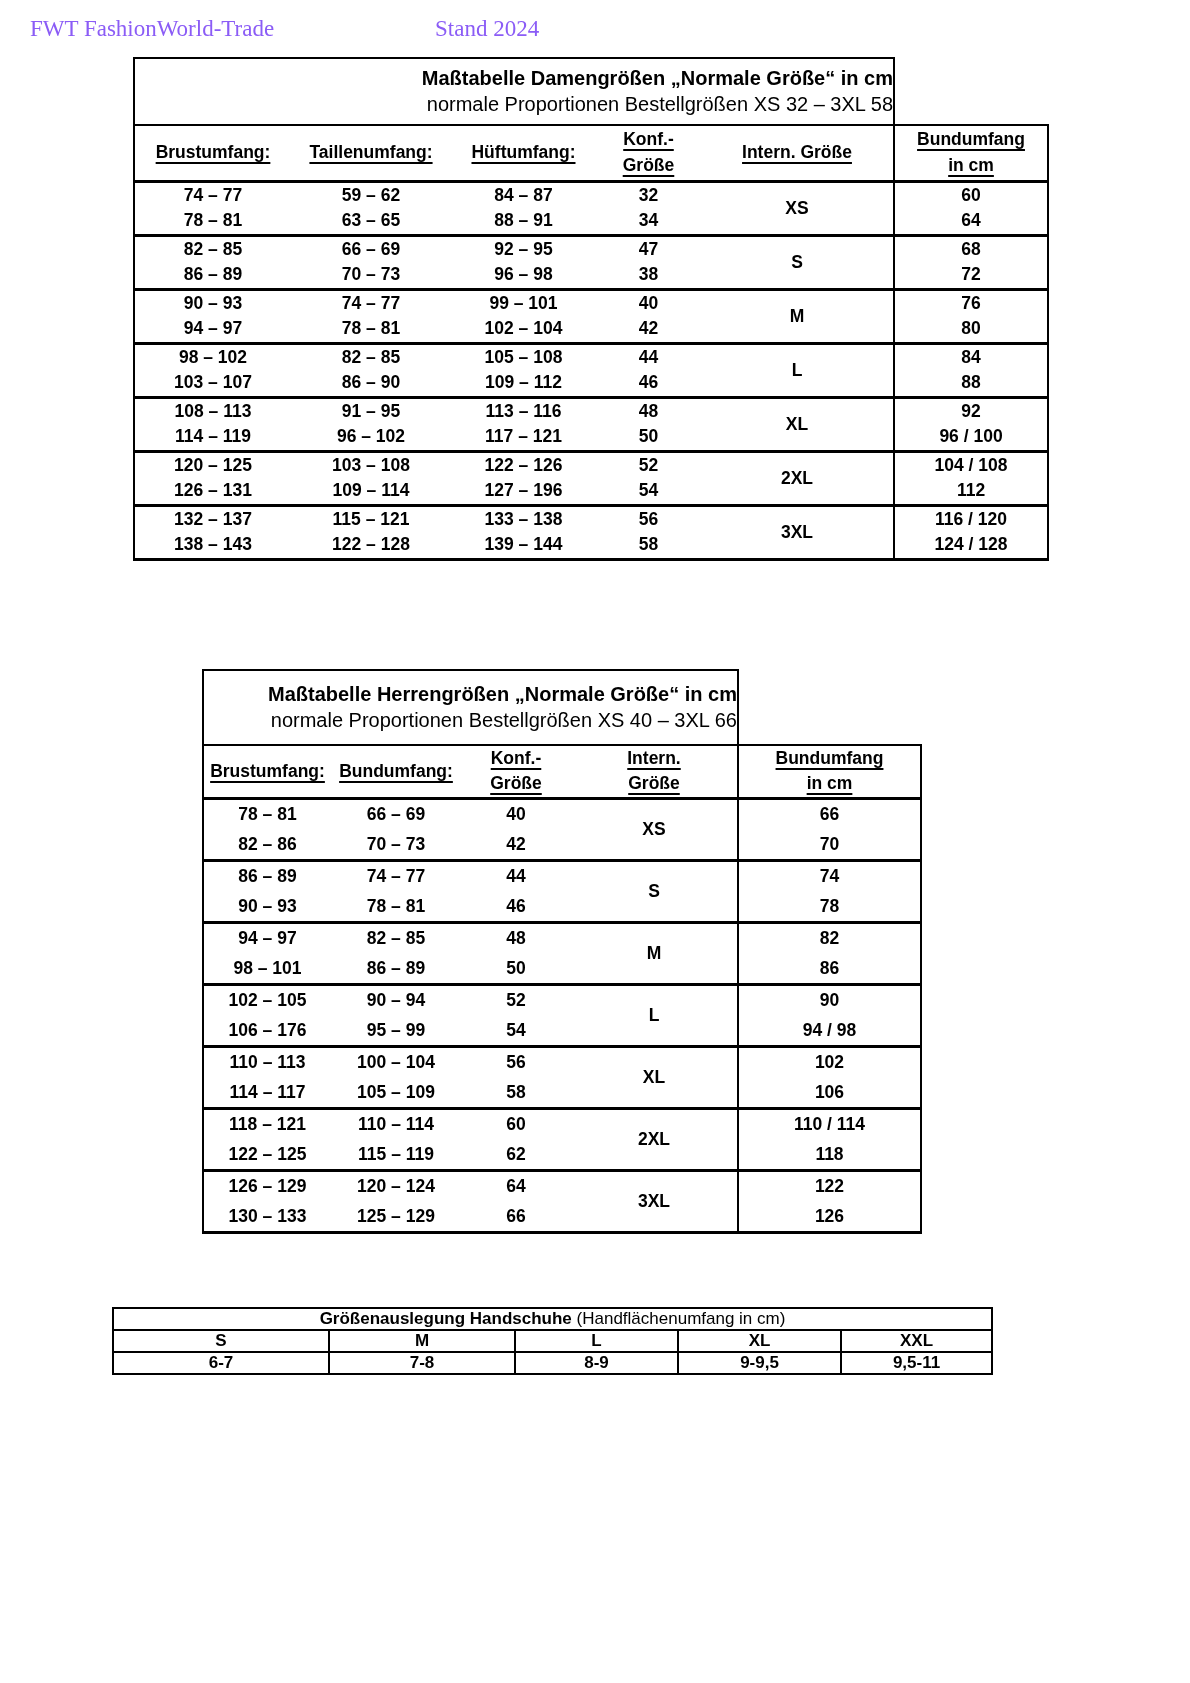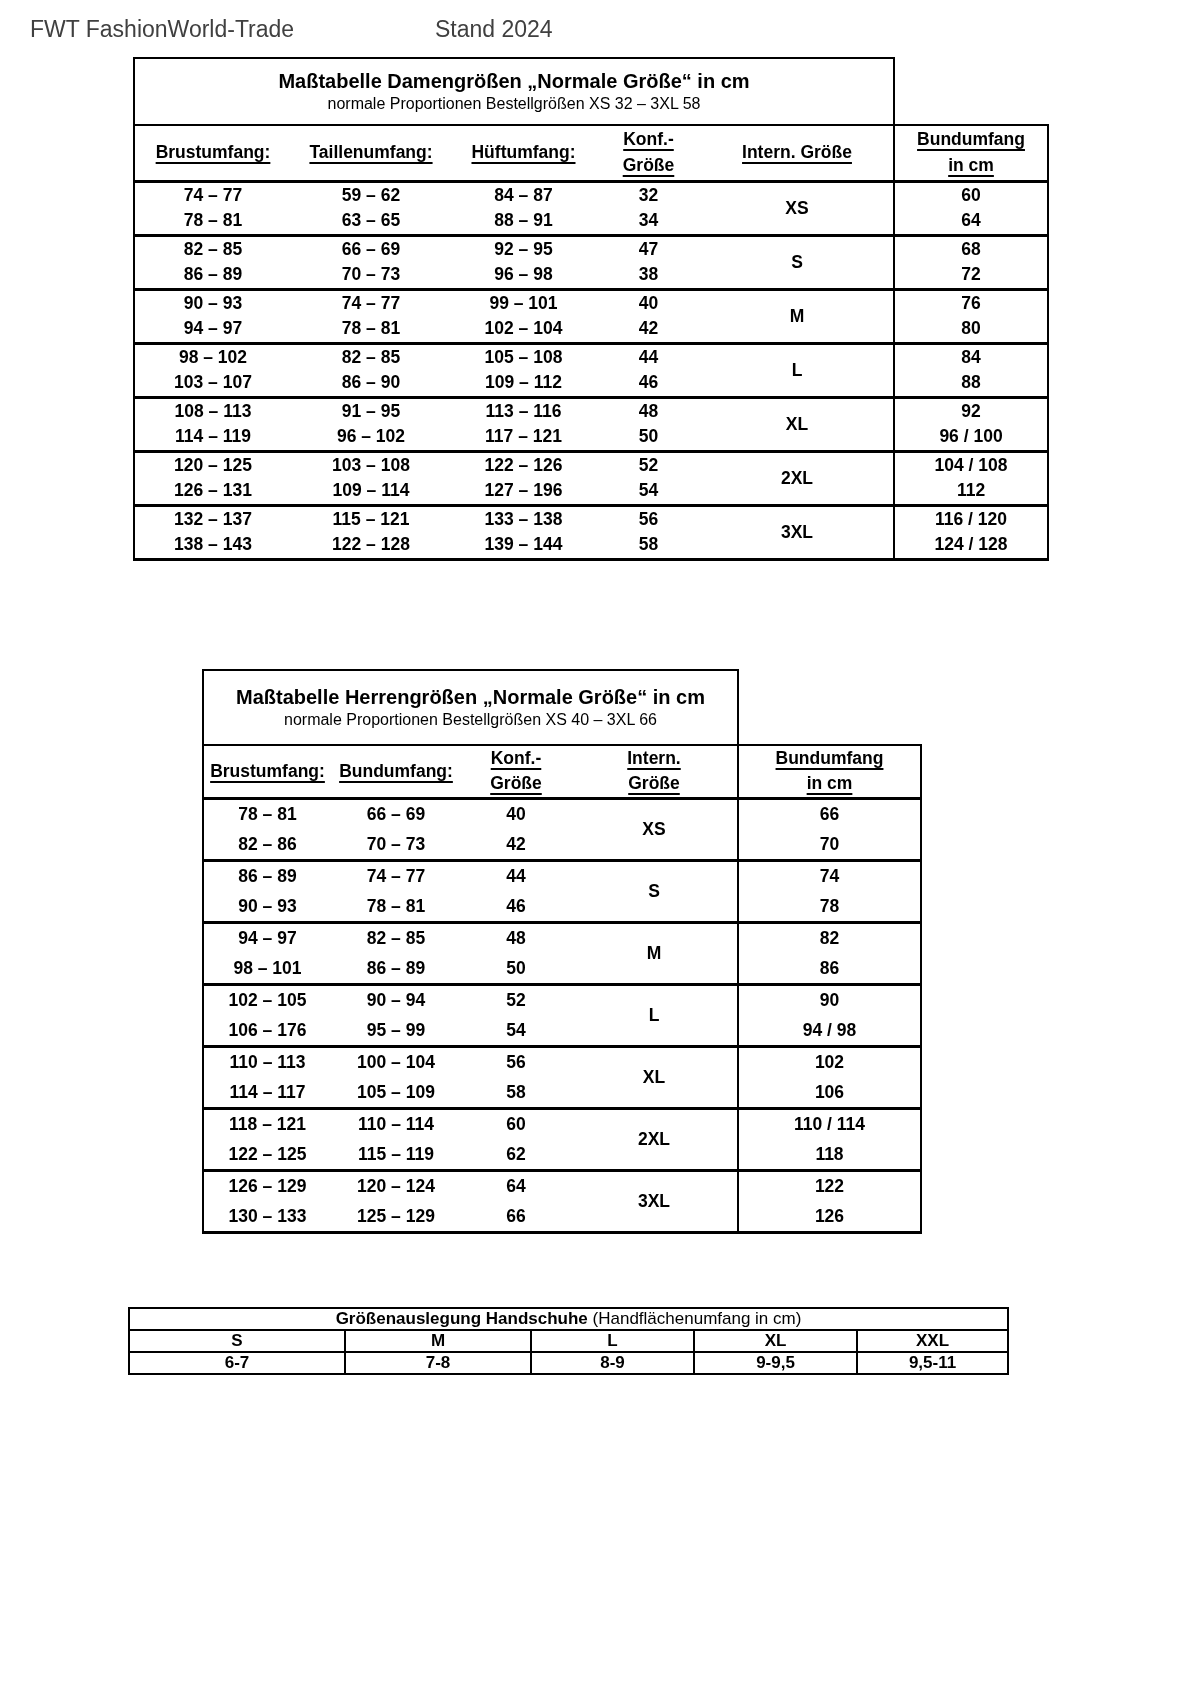--- a/index.html
+++ b/index.html
@@ -4,56 +4,56 @@
 <style>
   * { box-sizing: border-box; }
   html,body { margin:0; padding:0; background:#fff; }
   .page {
     position: relative; width: 1190px; height: 1683px;
     background: #ffffff; color: #000;
     font-family: "Liberation Sans", sans-serif; overflow: hidden;
   }
   
   .page-header { position:absolute; top:16px; left:30px; width:1130px; height:30px;
-    font-family:Liberation Sans, sans-serif; font-size:23px; color:#404040; }
+    font-family:Liberation Serif, serif; font-size:23px; color:#8b5cf6; }
   .stand { position:absolute; left:405px; top:0; }
 
   
   .size-table { position:absolute; border-collapse:collapse; table-layout:fixed; }
   .size-table td, .size-table th { padding:0; }
   .size-table.women { left:133px; top:57px;  width:914px; }
   .size-table.men   { left:202px; top:669px; width:718px; }
 
-  .title-cell { border:2px solid #000; vertical-align:middle; padding:5px 6px 5px 9px; text-align:center; }
+  .title-cell { border:2px solid #000; vertical-align:middle; padding:5px 6px 5px 9px; text-align:right; }
   .women .title-cell { height:67px; }
   .men   .title-cell { height:75px; }
   .gap-cell { border:none; }
   .tbl-title    { font-size:20px; font-weight:bold; line-height:1.25; white-space:nowrap; }
-  .tbl-subtitle { font-size:16px; line-height:1.3; white-space:nowrap; }
+  .tbl-subtitle { font-size:20px; line-height:1.3; white-space:nowrap; }
 
   .header-row th { font-weight:bold; font-size:17.5px; text-align:center; vertical-align:middle;
     border-bottom:3px solid #000; }
   .women .header-row th { height:56px; }
   .men   .header-row th { height:53px; }
   .header-row th:first-child { border-left:2px solid #000; }
   .header-row th.bund-th { border-left:2px solid #000; border-right:2px solid #000; border-top:2px solid #000;margin-top:16px; }
   .hdr { white-space:pre-line; text-decoration:underline; text-decoration-thickness:2px; text-underline-offset:4px; line-height:1.45; }
 
   .data-body td { font-weight:bold; font-size:17.5px; text-align:center; vertical-align:middle; }
   .women .data-body td { height:27px; }
   .men   .data-body td { height:31px; }
   .data-body tr td:first-child { border-left:2px solid #000; }
   .data-body td.size-cell { border-right:2px solid #000; }
   .data-body td.last-col  { border-left:2px solid #000; border-right:2px solid #000; }
   .data-body tr.group-first td { border-top:3px solid #000; }
   .data-body tr.grp-last.group-second td { border-bottom:3px solid #000; }
   .data-body tr.grp-last td.size-cell     { border-bottom:3px solid #000; }
 
   
-  .glove-table { position:absolute; left:128px; top:1307px; width:879px;
+  .glove-table { position:absolute; left:112px; top:1307px; width:879px;
     border-collapse:collapse; table-layout:fixed; }
   .glove-table td, .glove-table th { border:2px solid #000; text-align:center;
     vertical-align:middle; font-size:17px; padding:0; height:22px; }
   .g-title-cell { font-size:17px; }
   .g-title-bold { font-weight:bold; }
   .glove-table th { font-weight:bold; }
   .glove-table td.g-val { font-weight:bold; }
   .cm-cell { position:relative; }
   .cm-label { position:absolute; left:12px; top:0; height:100%; display:flex; align-items:center; font-weight:bold; }
 </style>

